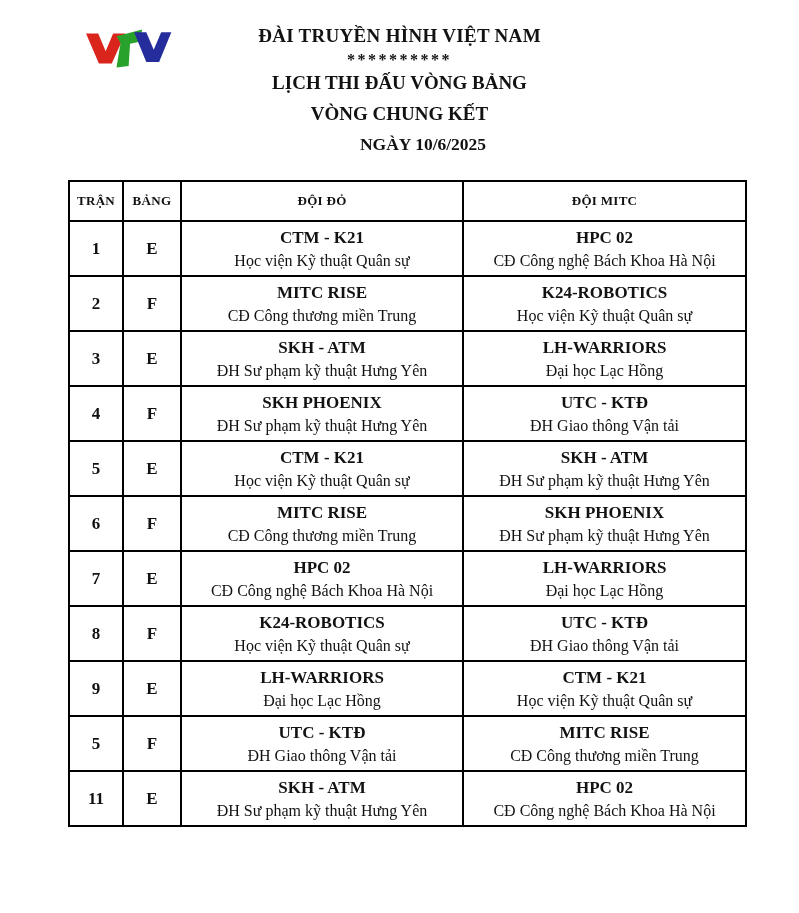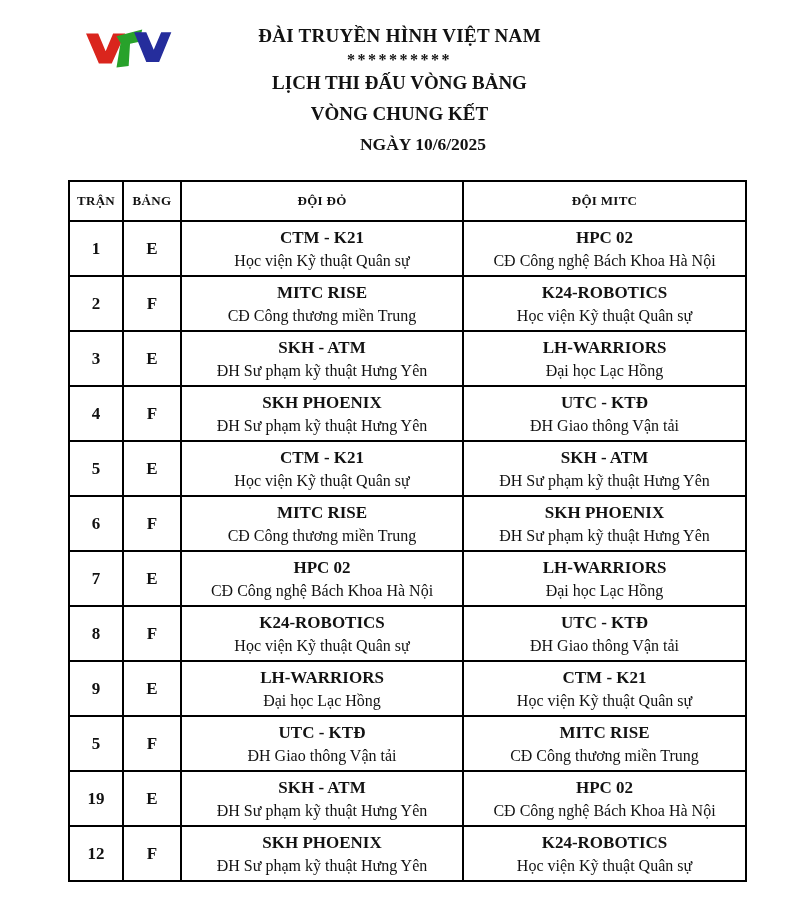--- a/index.html
+++ b/index.html
@@ -229,40 +229,28 @@
       <div class="team">UTC - KTĐ</div>
       <div class="school">ĐH Giao thông Vận tải</div>
     </td>
     <td class="cell-team">
       <div class="team">MITC RISE</div>
       <div class="school">CĐ Công thương miền Trung</div>
     </td>
   </tr>
 
   <tr>
-    <td class="cell-match">19</td>
+    <td class="cell-match">11</td>
     <td class="cell-group">E</td>
     <td class="cell-team">
       <div class="team">SKH - ATM</div>
       <div class="school">ĐH Sư phạm kỹ thuật Hưng Yên</div>
     </td>
     <td class="cell-team">
       <div class="team">HPC 02</div>
       <div class="school">CĐ Công nghệ Bách Khoa Hà Nội</div>
     </td>
   </tr>
 
-  <tr>
-    <td class="cell-match">12</td>
-    <td class="cell-group">F</td>
-    <td class="cell-team">
-      <div class="team">SKH PHOENIX</div>
-      <div class="school">ĐH Sư phạm kỹ thuật Hưng Yên</div>
-    </td>
-    <td class="cell-team">
-      <div class="team">K24-ROBOTICS</div>
-      <div class="school">Học viện Kỹ thuật Quân sự</div>
-    </td>
-  </tr>
 </tbody>
   </table>
 
 </div>
 
 </body></html>

